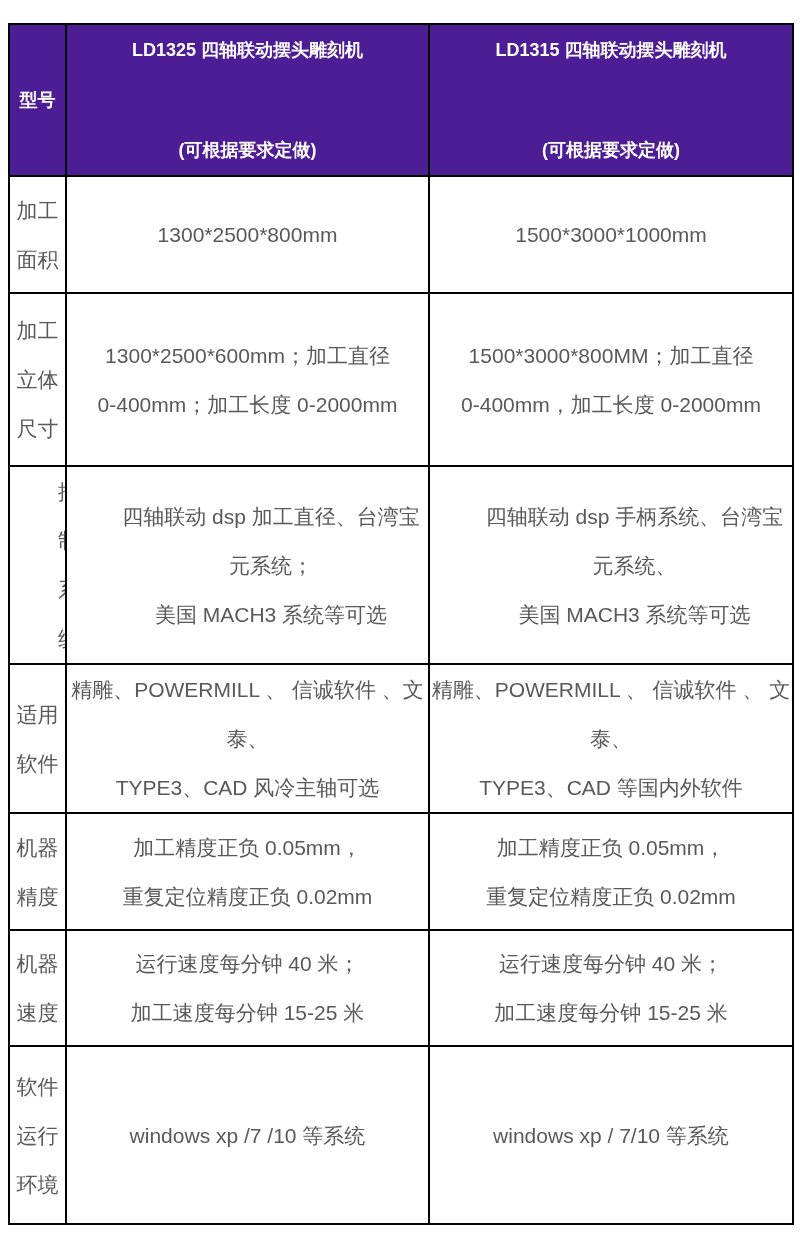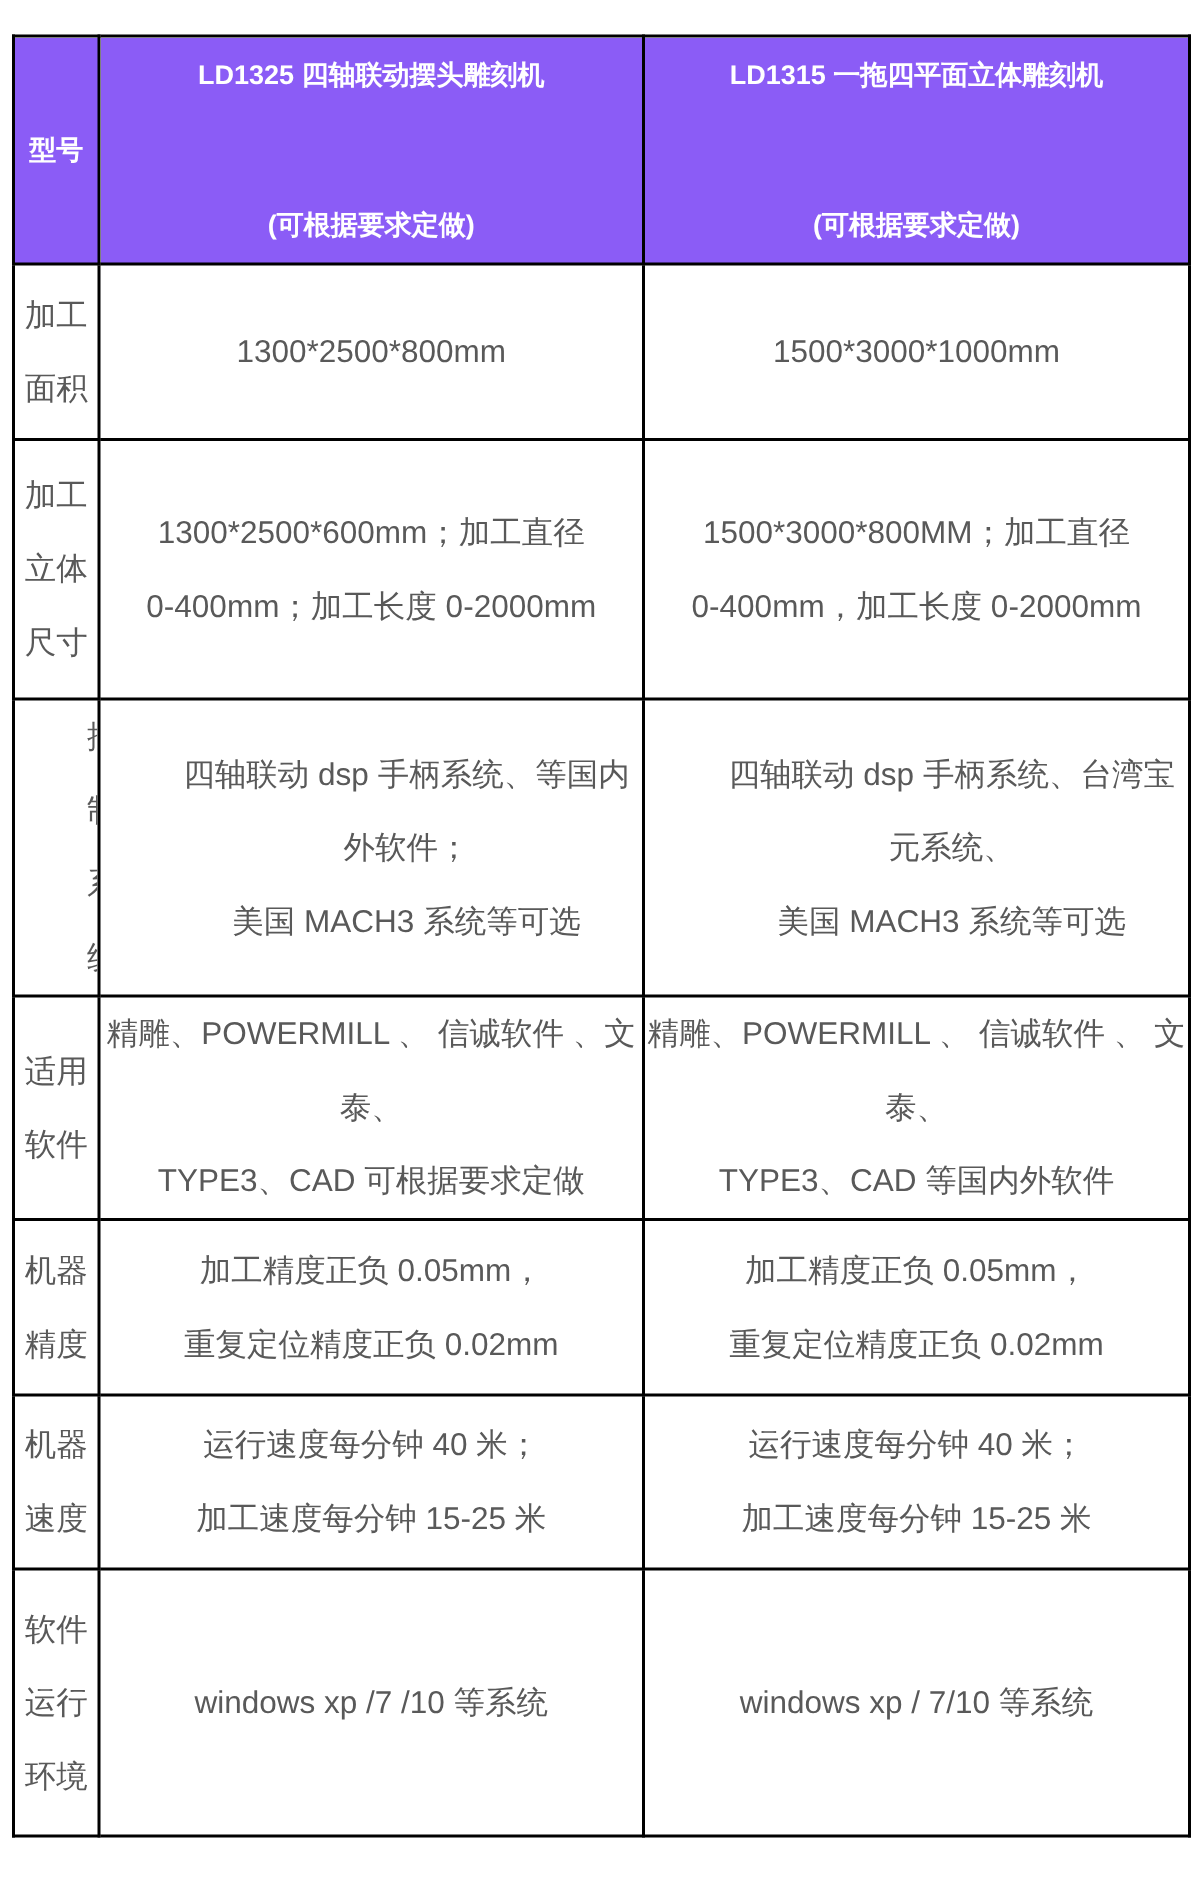--- a/index.html
+++ b/index.html
@@ -25,21 +25,21 @@
     vertical-align: middle;
     white-space: pre-line;
     overflow: hidden;
   }
   col.c-label { width: 57px; }
   col.c-m1    { width: 363px; }
   col.c-m2    { width: 364px; }
 
   
   tr.head th {
-    background: #8b5cf6;
+    background: #4c1d95;
     color: #ffffff;
     font-size: 18px;
     font-weight: 700;
     line-height: 50px;
     height: 120px;
   }
   tr.head th.model-cell { font-size: 18px; text-align: center; }
 
   
   tbody td {
@@ -69,21 +69,21 @@
       <col class="c-label">
       <col class="c-m1">
       <col class="c-m2">
     </colgroup>
     <thead>
       <tr class="head">
         <th class="model-cell">型号</th>
         <th>LD1325 四轴联动摆头雕刻机
 
 (可根据要求定做)</th>
-        <th>LD1315 一拖四平面立体雕刻机
+        <th>LD1315 四轴联动摆头雕刻机
 
 (可根据要求定做)</th>
       </tr>
     </thead>
     <tbody>
       <tr class="r-area">
         <td class="row-label">加工
 面积</td>
         <td>1300*2500*800mm</td>
         <td>1500*3000*1000mm</td>
@@ -93,30 +93,30 @@
 立体
 尺寸</td>
         <td>1300*2500*600mm；加工直径
 0-400mm；加工长度 0-2000mm</td>
         <td>1500*3000*800MM；加工直径
 0-400mm，加工长度 0-2000mm</td>
       </tr>
       <tr class="r-ctrl">
         <td class="row-label">控制
 系统</td>
-        <td>四轴联动 dsp 手柄系统、等国内外软件；
+        <td>四轴联动 dsp 加工直径、台湾宝元系统；
 美国 MACH3 系统等可选</td>
         <td>四轴联动 dsp 手柄系统、台湾宝元系统、
 美国 MACH3 系统等可选</td>
       </tr>
       <tr class="r-soft">
         <td class="row-label">适用
 软件</td>
         <td>精雕、POWERMILL 、 信诚软件 、文泰、
-TYPE3、CAD 可根据要求定做</td>
+TYPE3、CAD 风冷主轴可选</td>
         <td>精雕、POWERMILL 、 信诚软件 、 文泰、
 TYPE3、CAD 等国内外软件</td>
       </tr>
       <tr class="r-prec">
         <td class="row-label">机器
 精度</td>
         <td>加工精度正负 0.05mm，
 重复定位精度正负 0.02mm</td>
         <td>加工精度正负 0.05mm，
 重复定位精度正负 0.02mm</td>

